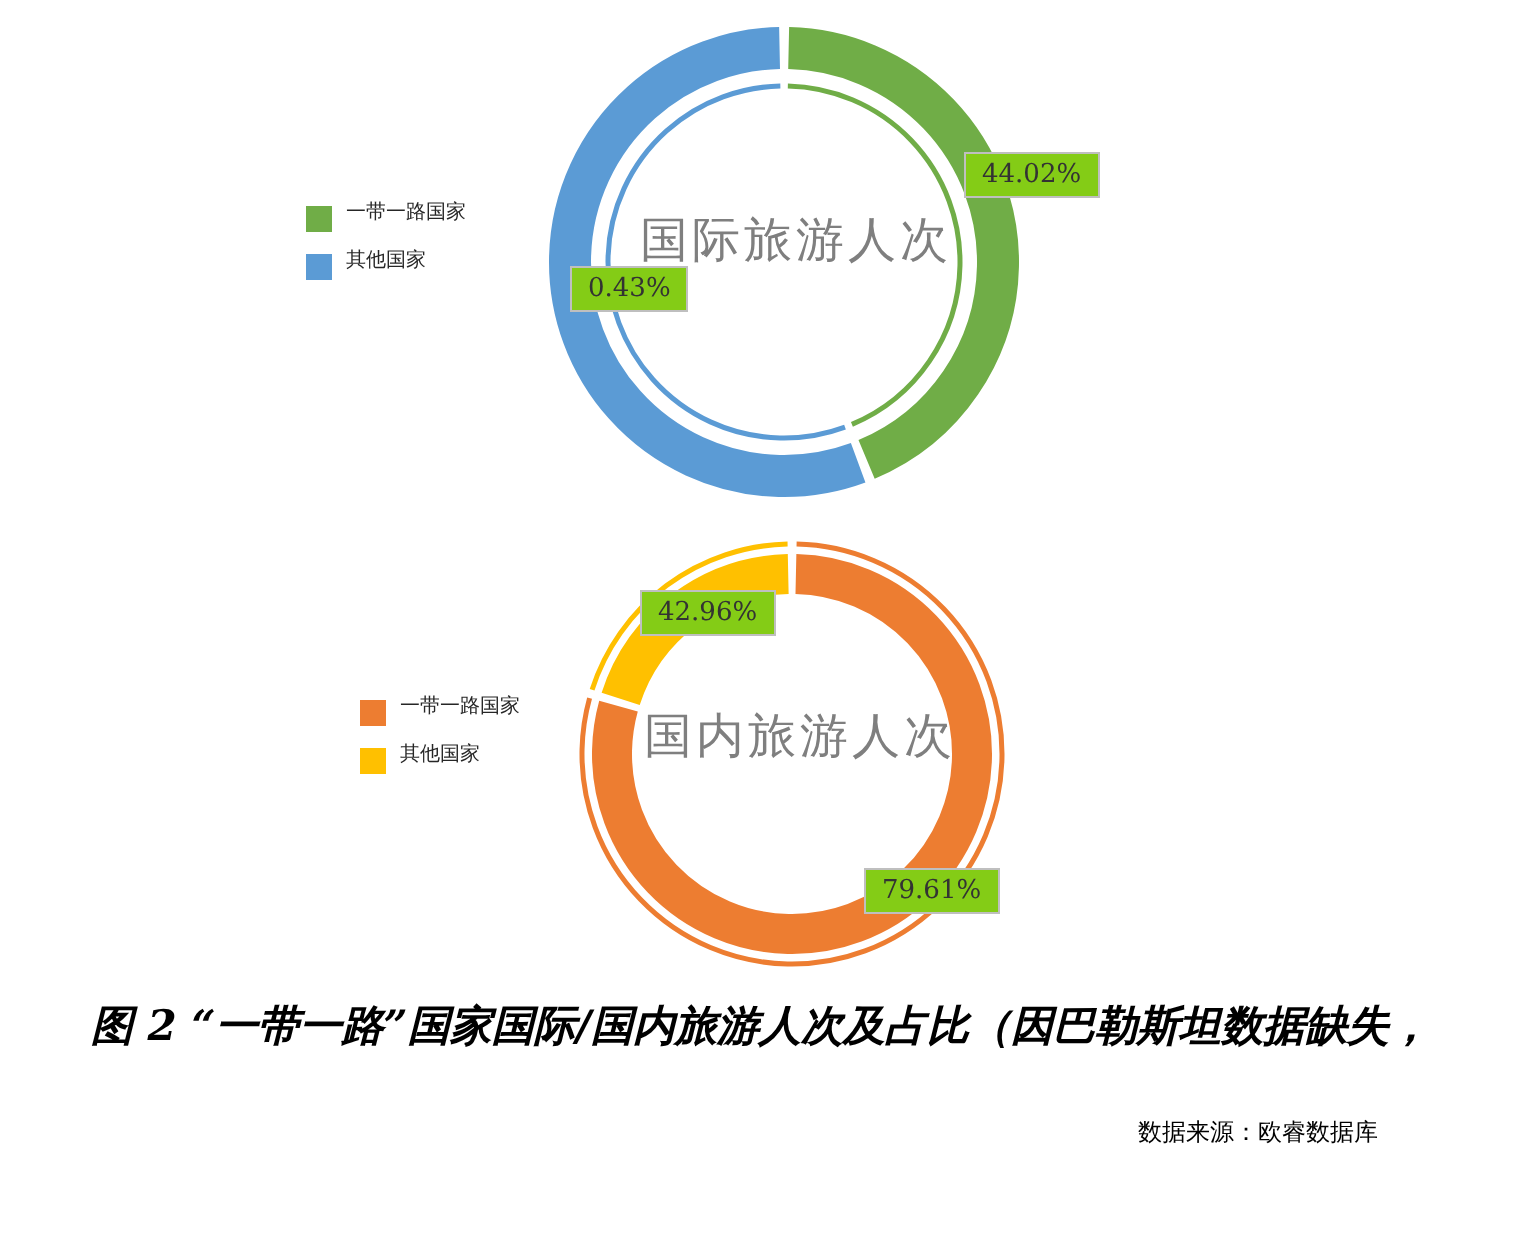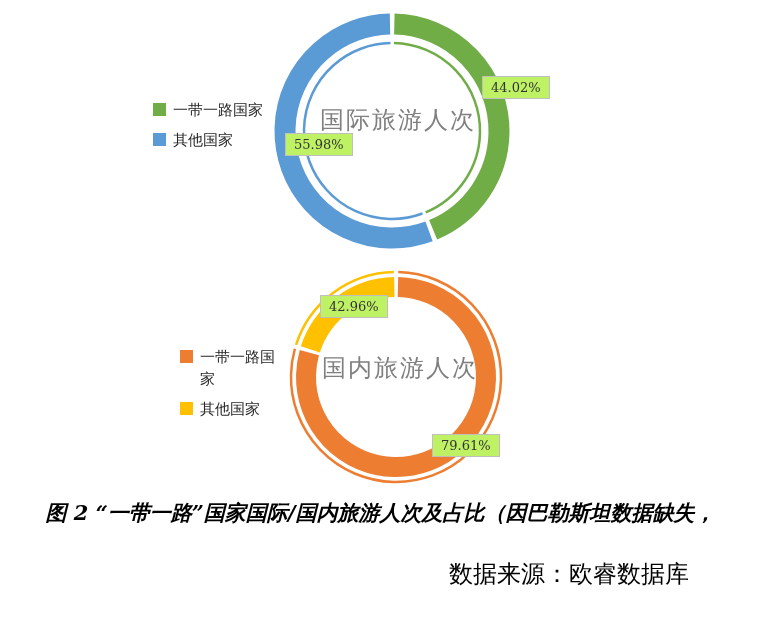--- a/index.html
+++ b/index.html
@@ -8,41 +8,41 @@
     font-family:"DejaVu Serif","Liberation Serif",serif;overflow:hidden;
   }
   #charts-svg{position:absolute;left:0;top:0;}
   .chart-title{
     position:absolute;color:#7f7f7f;font-size:24px;letter-spacing:2px;
     width:320px;text-align:center;white-space:nowrap;
   }
   .t-intl{left:238px;top:104px;}
   .t-dom{left:240px;top:352px;}
   .callout{
-    position:absolute;background:#bef264;border:1px solid #bfbfbf;
+    position:absolute;background:#84cc16;border:1px solid #bfbfbf;
     font-size:13px;color:#333333;padding:3px 8px;white-space:nowrap;
   }
   .c-intl-belt{left:482px;top:76px;}
   .c-intl-other{left:285px;top:133px;}
   .c-dom-other{left:320px;top:295px;}
   .c-dom-belt{left:432px;top:434px;}
   .legend{position:absolute;}
   .legend-row{display:flex;align-items:flex-start;margin-bottom:8px;}
   .swatch{width:13px;height:13px;flex:0 0 13px;margin:3px 7px 0 0;display:inline-block;}
-  .legend-label{font-size:15px;color:#262626;line-height:1.45;overflow-wrap:break-word;word-break:break-all;}
+  .legend-label{font-size:10px;color:#262626;line-height:1.45;overflow-wrap:break-word;word-break:break-all;}
   .legend-intl{left:153px;top:100px;}
   .legend-dom{left:180px;top:347px;}
   .legend-dom .legend-label{max-width:78px;}
   .caption-line{
     position:absolute;left:0;width:100%;text-align:center;
     font-weight:bold;font-size:21px;color:#000000;white-space:nowrap;font-style:italic;
   }
   .cap1{top:499px;}
   .cap2{top:528px;}
-  .source-note{position:absolute;top:558px;right:72px;font-size:24px;color:#000000;white-space:nowrap;}
+  .source-note{position:absolute;top:558px;right:72px;font-size:12px;color:#000000;white-space:nowrap;}
 </style>
 </head>
 <body>
 
 <div class="page">
 
   <svg id="charts-svg" width="761" height="619">
       <circle cx="392" cy="131" r="107" fill="none" stroke="#70AD47" stroke-width="21" stroke-dasharray="291.27806867850376 672.3008278682157" transform="rotate(-88.75 392 131)"></circle>
       <circle cx="392" cy="131" r="107" fill="none" stroke="#5B9BD5" stroke-width="21" stroke-dasharray="371.6852476915423 672.3008278682157" transform="rotate(69.72200000000001 392 131)"></circle>
       <circle cx="392" cy="131" r="88" fill="none" stroke="#70AD47" stroke-width="2.5" stroke-dasharray="239.55579480101238 552.9203070318035" transform="rotate(-88.75 392 131)"></circle>
@@ -50,21 +50,21 @@
       <circle cx="396" cy="377" r="90" fill="none" stroke="#ED7D31" stroke-width="20" stroke-dasharray="446.256953257123 565.4866776461628" transform="rotate(-88.75 396 377)"></circle>
       <circle cx="396" cy="377" r="90" fill="none" stroke="#FFC000" stroke-width="20" stroke-dasharray="111.37574275506535 565.4866776461628" transform="rotate(197.846 396 377)"></circle>
       <circle cx="396" cy="377" r="105" fill="none" stroke="#ED7D31" stroke-width="2.5" stroke-dasharray="520.6331121333102 659.7344572538566" transform="rotate(-88.75 396 377)"></circle>
       <circle cx="396" cy="377" r="105" fill="none" stroke="#FFC000" stroke-width="2.5" stroke-dasharray="129.93836654757624 659.7344572538566" transform="rotate(197.846 396 377)"></circle>
     </svg>
 
   <div class="chart-title t-dom">国内旅游人次</div>
   <div class="chart-title t-intl">国际旅游人次</div>
 
   <div class="callout c-intl-belt">44.02%</div>
-  <div class="callout c-intl-other">55.98%</div>
+  <div class="callout c-intl-other">0.43%</div>
   <div class="callout c-dom-other">42.96%</div>
   <div class="callout c-dom-belt">79.61%</div>
 
   <div class="legend legend-intl">
     <div class="legend-row">
       <span class="swatch" style="background-color: rgb(112, 173, 71);"></span>
       <span class="legend-label">一带一路国家</span>
     </div>
     <div class="legend-row">
       <span class="swatch" style="background-color: rgb(91, 155, 213);"></span>

